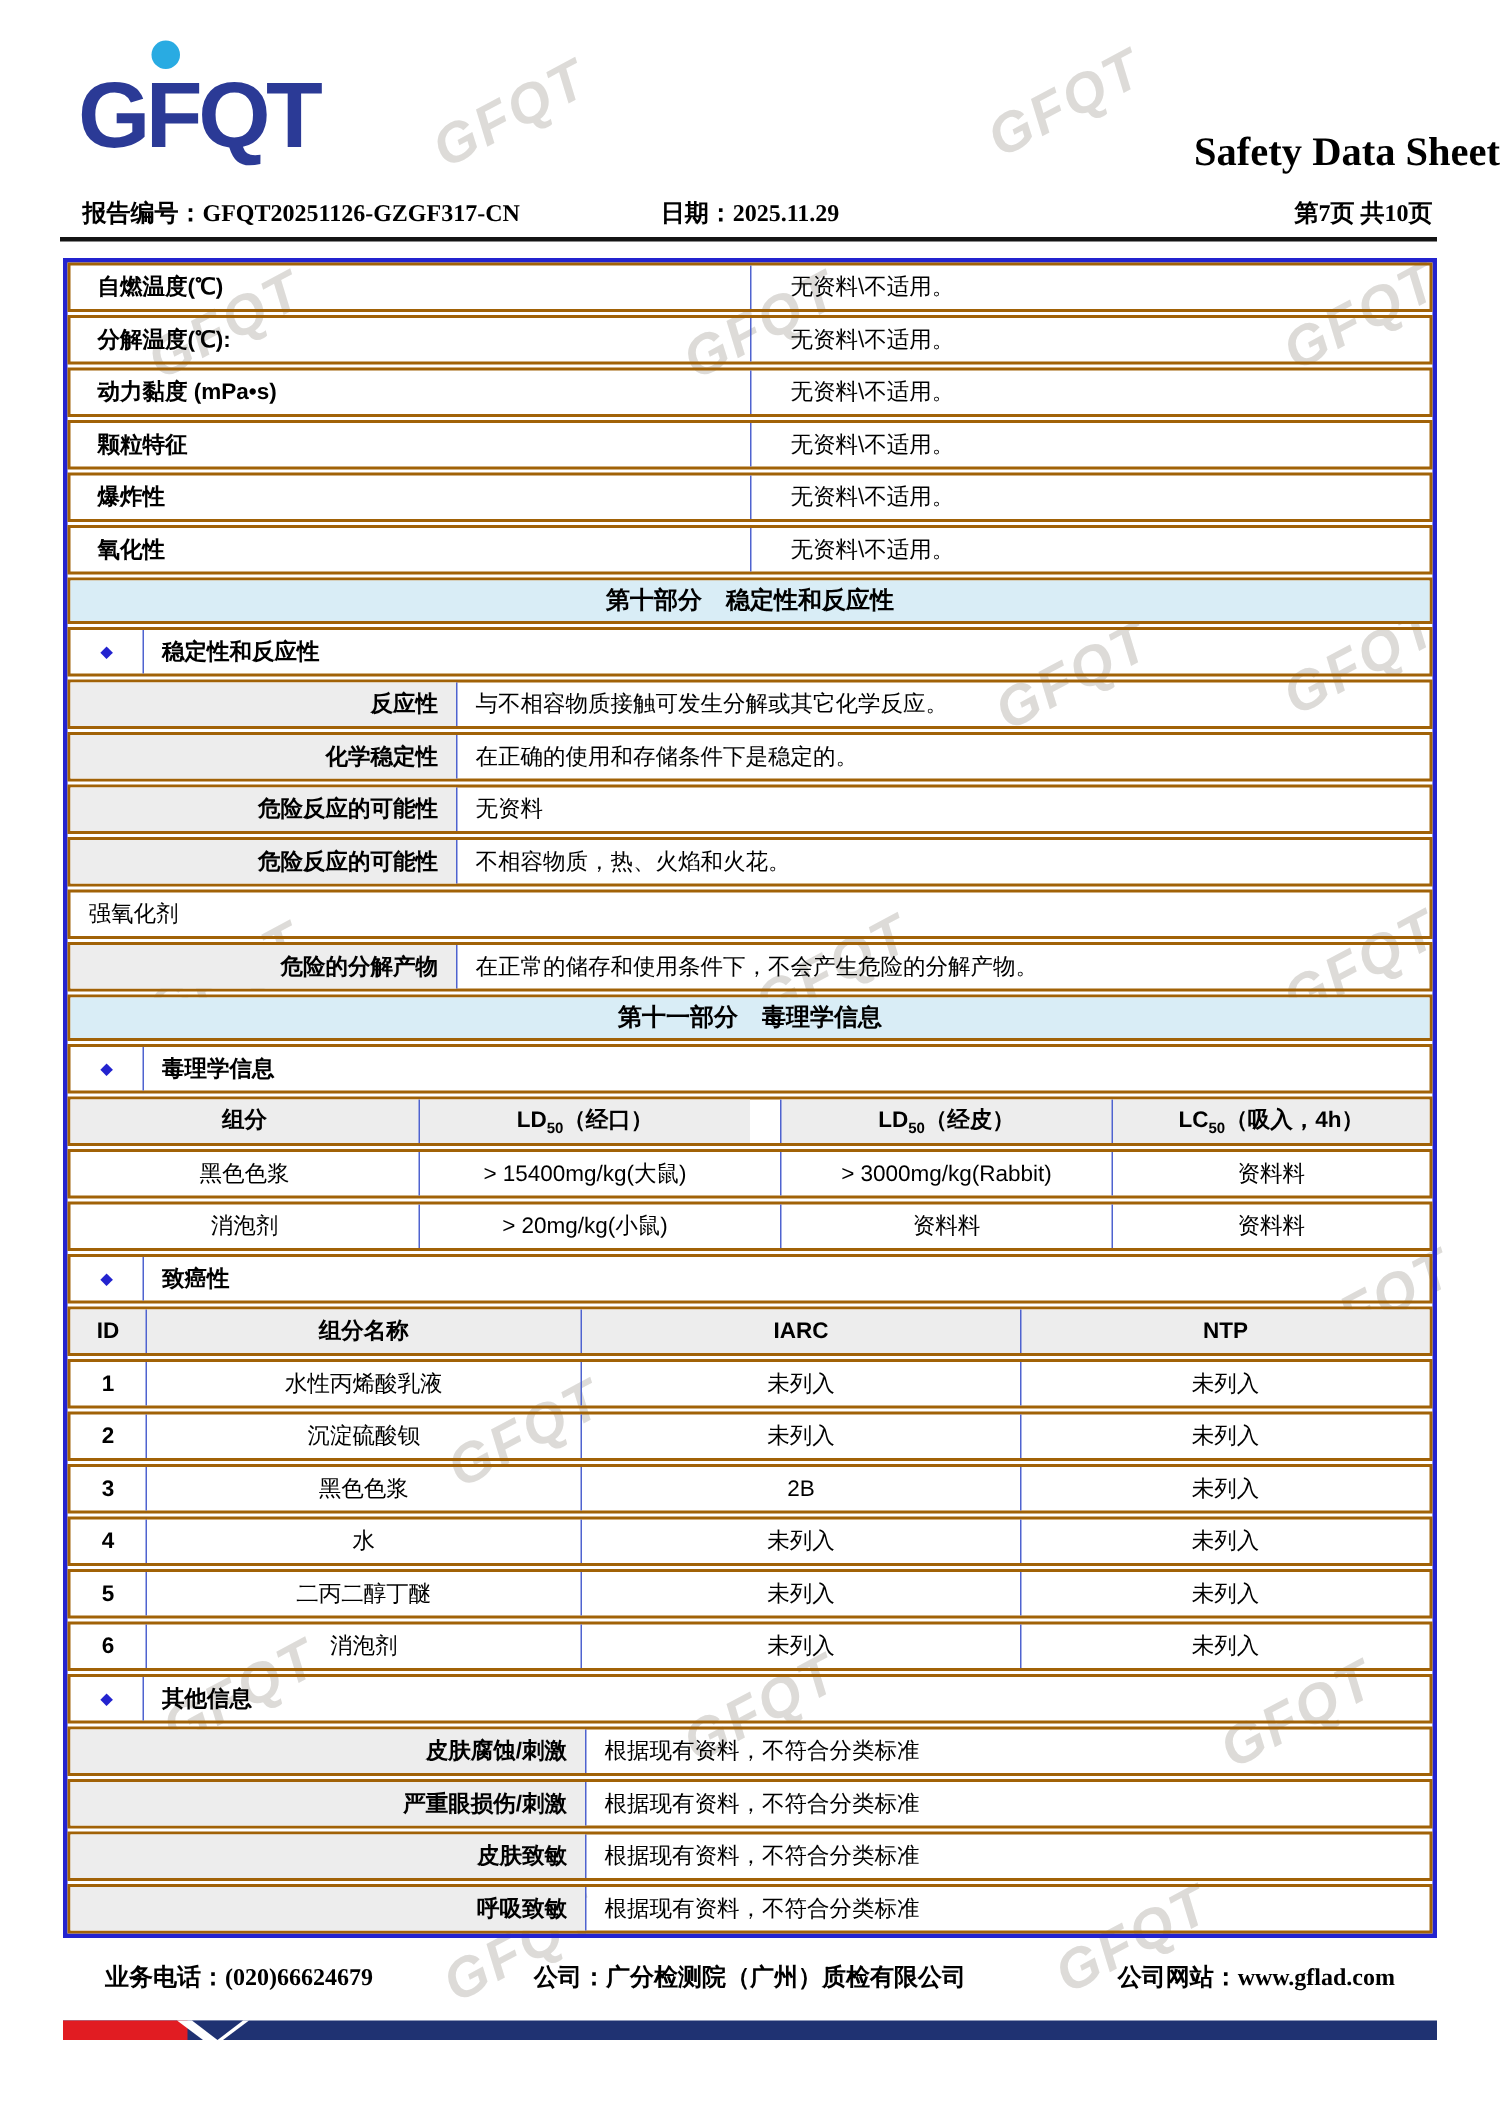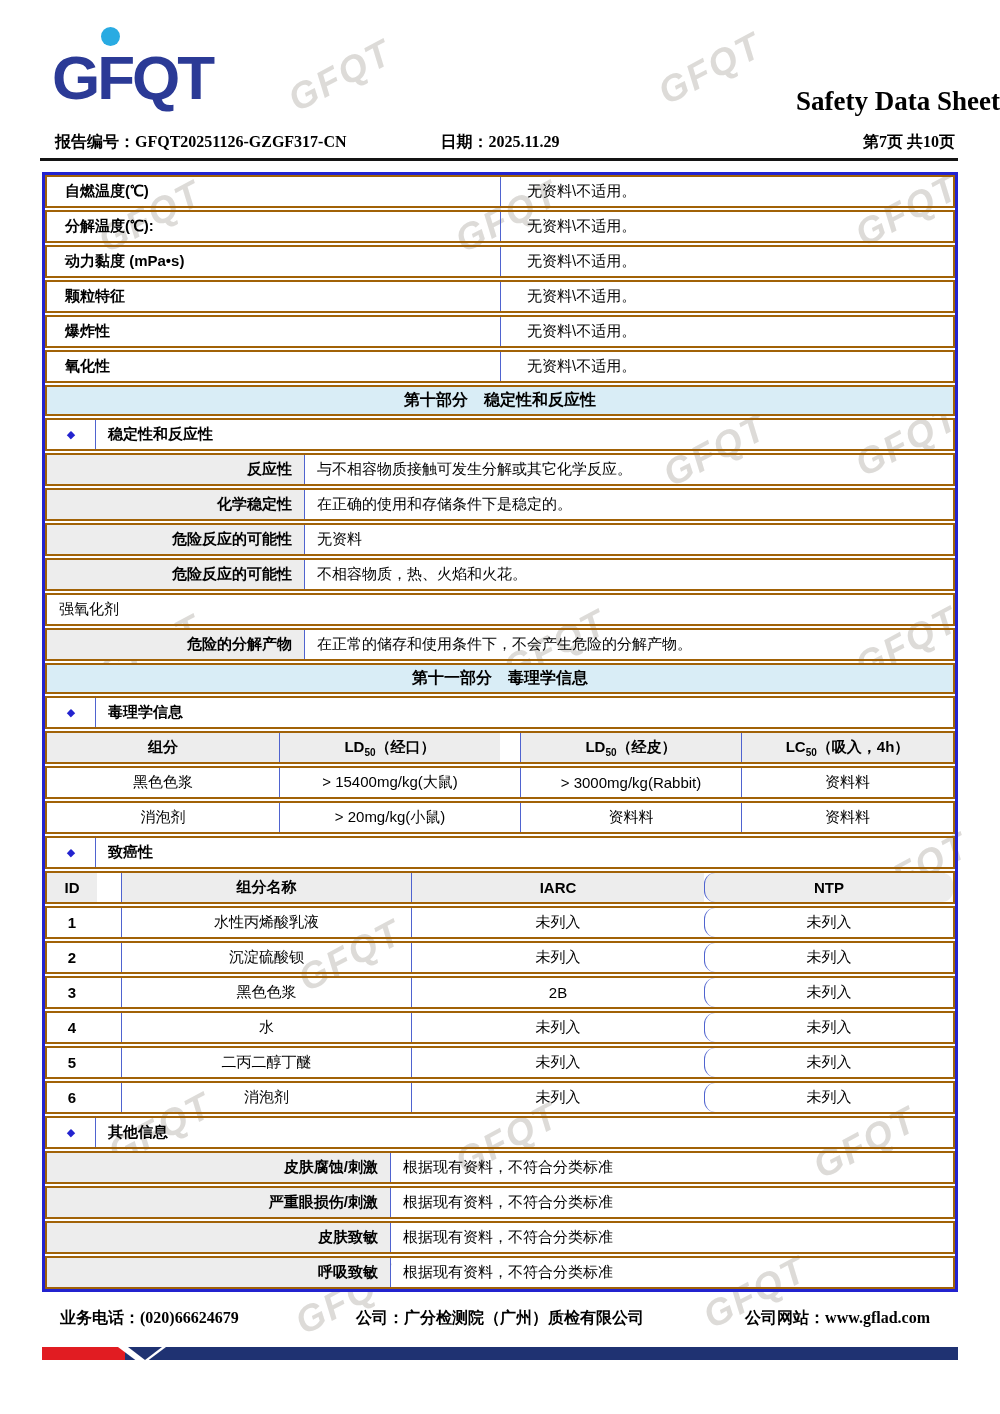--- a/index.html
+++ b/index.html
@@ -44,31 +44,31 @@
   .tox .c{justify-content:center;text-align:right;}
   .tox-c0{width:232px;flex:none;}
   .tox-c1{width:221px;flex:none;}
   .tox-c2{width:221px;flex:none;margin-left:20px;}
   .tox-c3{flex:1;}
   .th{background:#ededed;font-weight:bold;}
   sub{font-size:10px;line-height:1;}
   
   .carc .c{justify-content:center;text-align:center;}
   .carc-id{width:50px;flex:none;}
-  .carc-name{width:290px;flex:none;margin-left:24px;}
+  .carc-name{width:290px;flex:none;}
   .carc-iarc{width:293px;flex:none;}
-  .carc-ntp{flex:1;border-radius:11px;}
+  .carc-ntp{flex:1;}
   
   .oth-label{width:343px;flex:none;background:#ededed;font-weight:bold;
         justify-content:flex-end;padding-right:12px;text-align:right;}
   .oth-value{flex:1;padding-left:12px;}
   
   .footer-row{position:absolute;top:1308px;left:0;right:0;height:24px;z-index:2;
         font-family:"Liberation Serif",serif;font-weight:bold;font-size:16px;}
-  .foot-left{position:absolute;left:60px;}
+  .foot-left{position:absolute;left:70px;}
   .foot-center{position:absolute;left:0;right:0;text-align:center;}
   .foot-right{position:absolute;right:70px;}
   .bottom-bar{position:absolute;left:42px;top:1347px;width:916px;height:13px;
         background:#1f3272;z-index:2;}
   .bar-red{position:absolute;left:0;top:0;width:83px;height:13px;background:#e11c22;}
   .bar-notch-white{position:absolute;left:76px;top:0;width:0;height:0;
         border-left:24px solid transparent;border-right:24px solid transparent;
         border-top:18px solid #ffffff;}
   .bar-notch-navy{position:absolute;left:86px;top:0;width:0;height:0;
         border-left:17px solid transparent;border-right:17px solid transparent;

